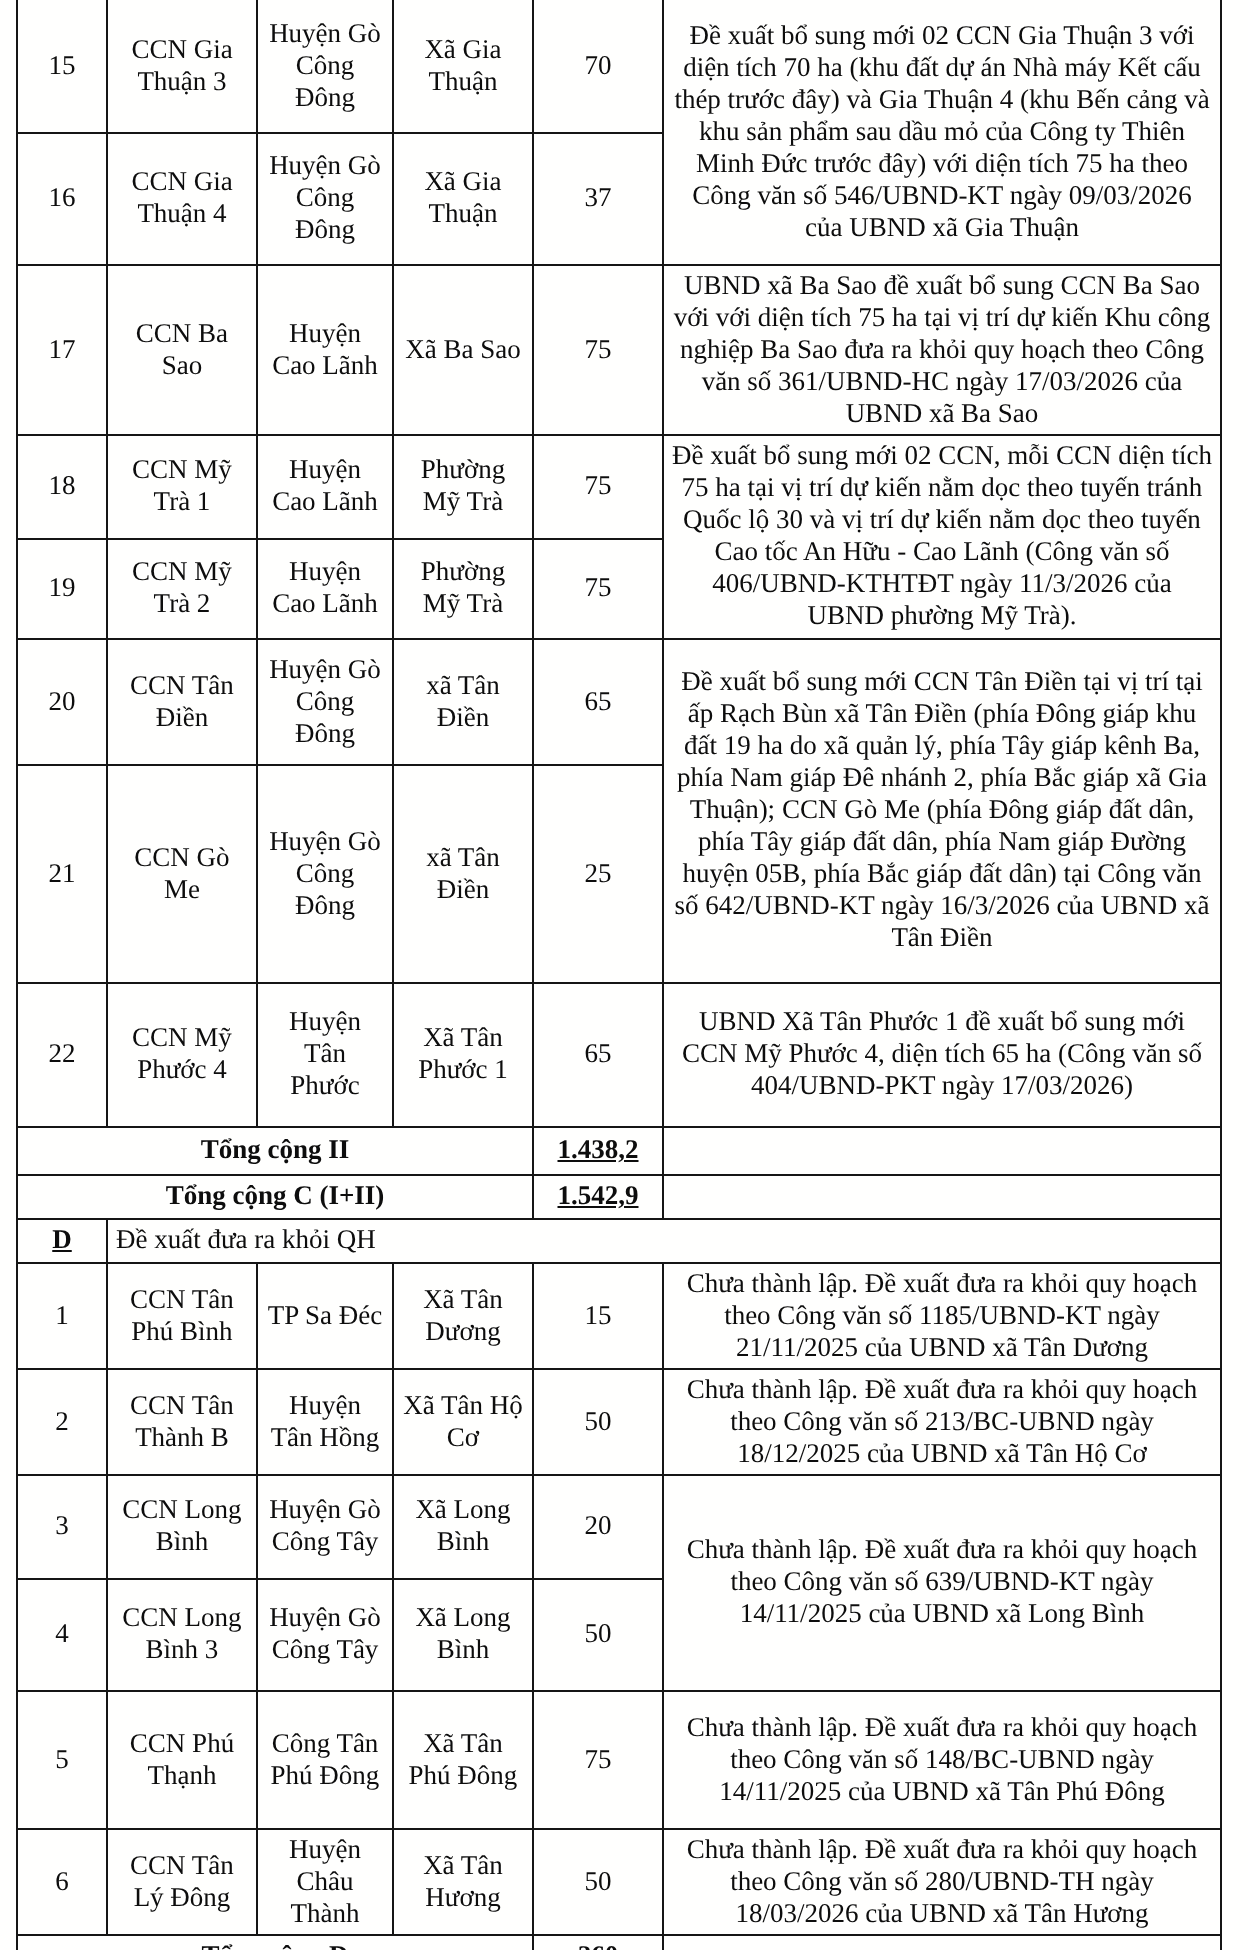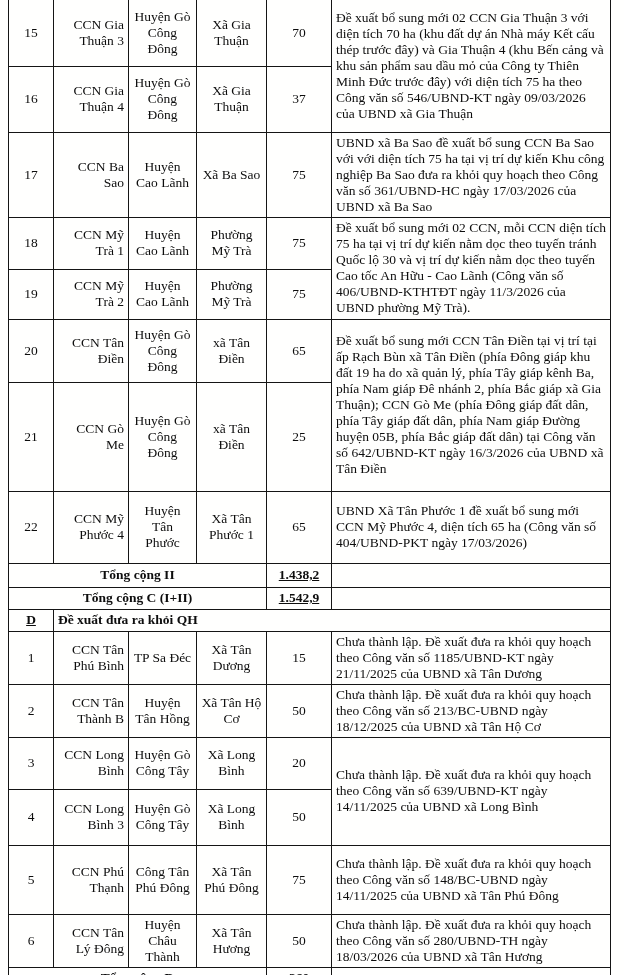--- a/index.html
+++ b/index.html
@@ -24,26 +24,26 @@
     border:1.5px solid #151515;
     vertical-align:middle;
     font-size:13.5px;
     line-height:16px;
     padding:2px 4px;
     overflow:hidden;
   }
   
   table.doc-table tr:first-child td{border-top:0;}
   .c-no{text-align:center;}
-  .c-name{text-align:right;padding-left:7px;padding-right:5px;}
+  .c-name{text-align:center;padding-left:7px;padding-right:5px;}
   .c-center{text-align:center;}
-  .c-note{text-align:left;padding-left:6px;padding-right:6px;}
+  .c-note{text-align:center;padding-left:6px;padding-right:6px;}
   .c-bold{font-weight:bold;text-decoration:underline;}
   .c-total-label{font-weight:bold;text-align:center;padding-left:8px;font-size:14px;}
-  .c-section-title{font-weight:bold;text-align:left;padding-left:9px;font-size:14px;margin-left:20px;}
+  .c-section-title{font-weight:normal;text-align:left;padding-left:9px;font-size:14px;margin-left:20px;}
   
   .row-0{height:66px}.row-1{height:66px}.row-2{height:81px}.row-3{height:52px}
   .row-4{height:50px}.row-5{height:63px}.row-6{height:109px}.row-7{height:72px}
   .row-8{height:24px}.row-9{height:22px}.row-10{height:22px}.row-11{height:50px}
   .row-12{height:48px}.row-13{height:52px}.row-14{height:56px}.row-15{height:69px}
   .row-16{height:50px}.row-17{height:20px}
 </style>
 </head>
 <body>
 

